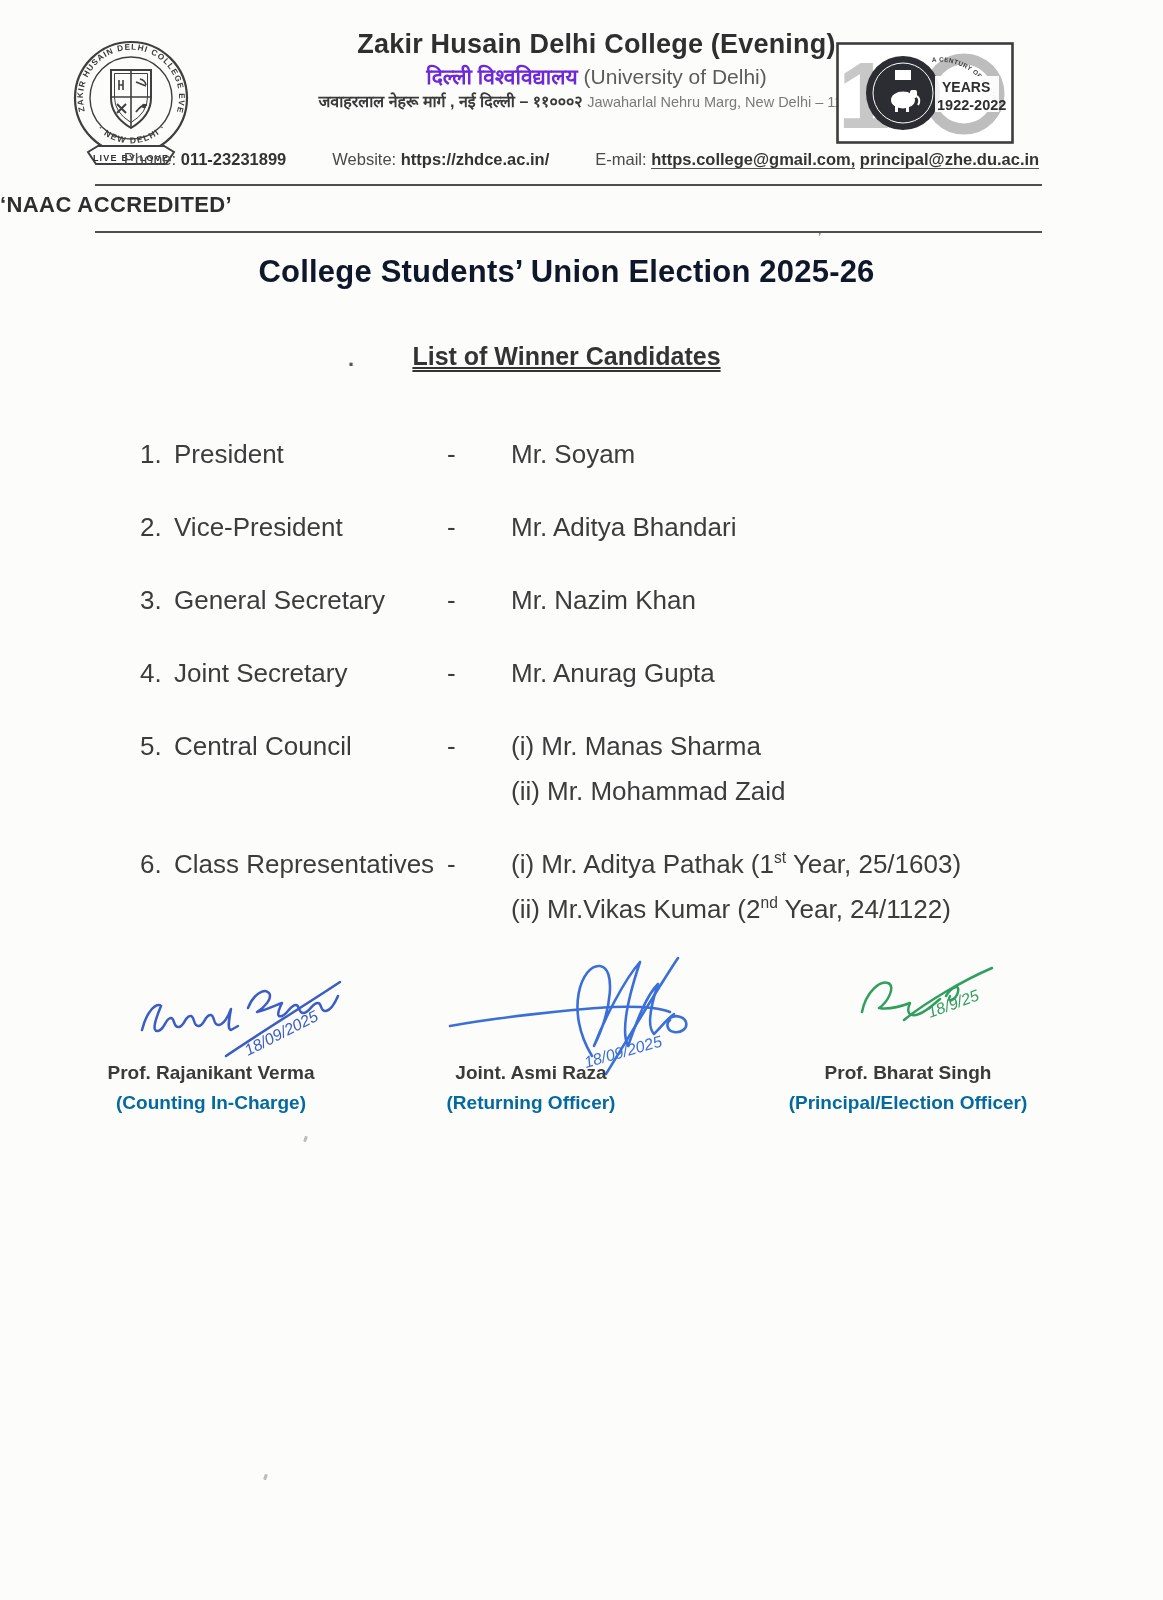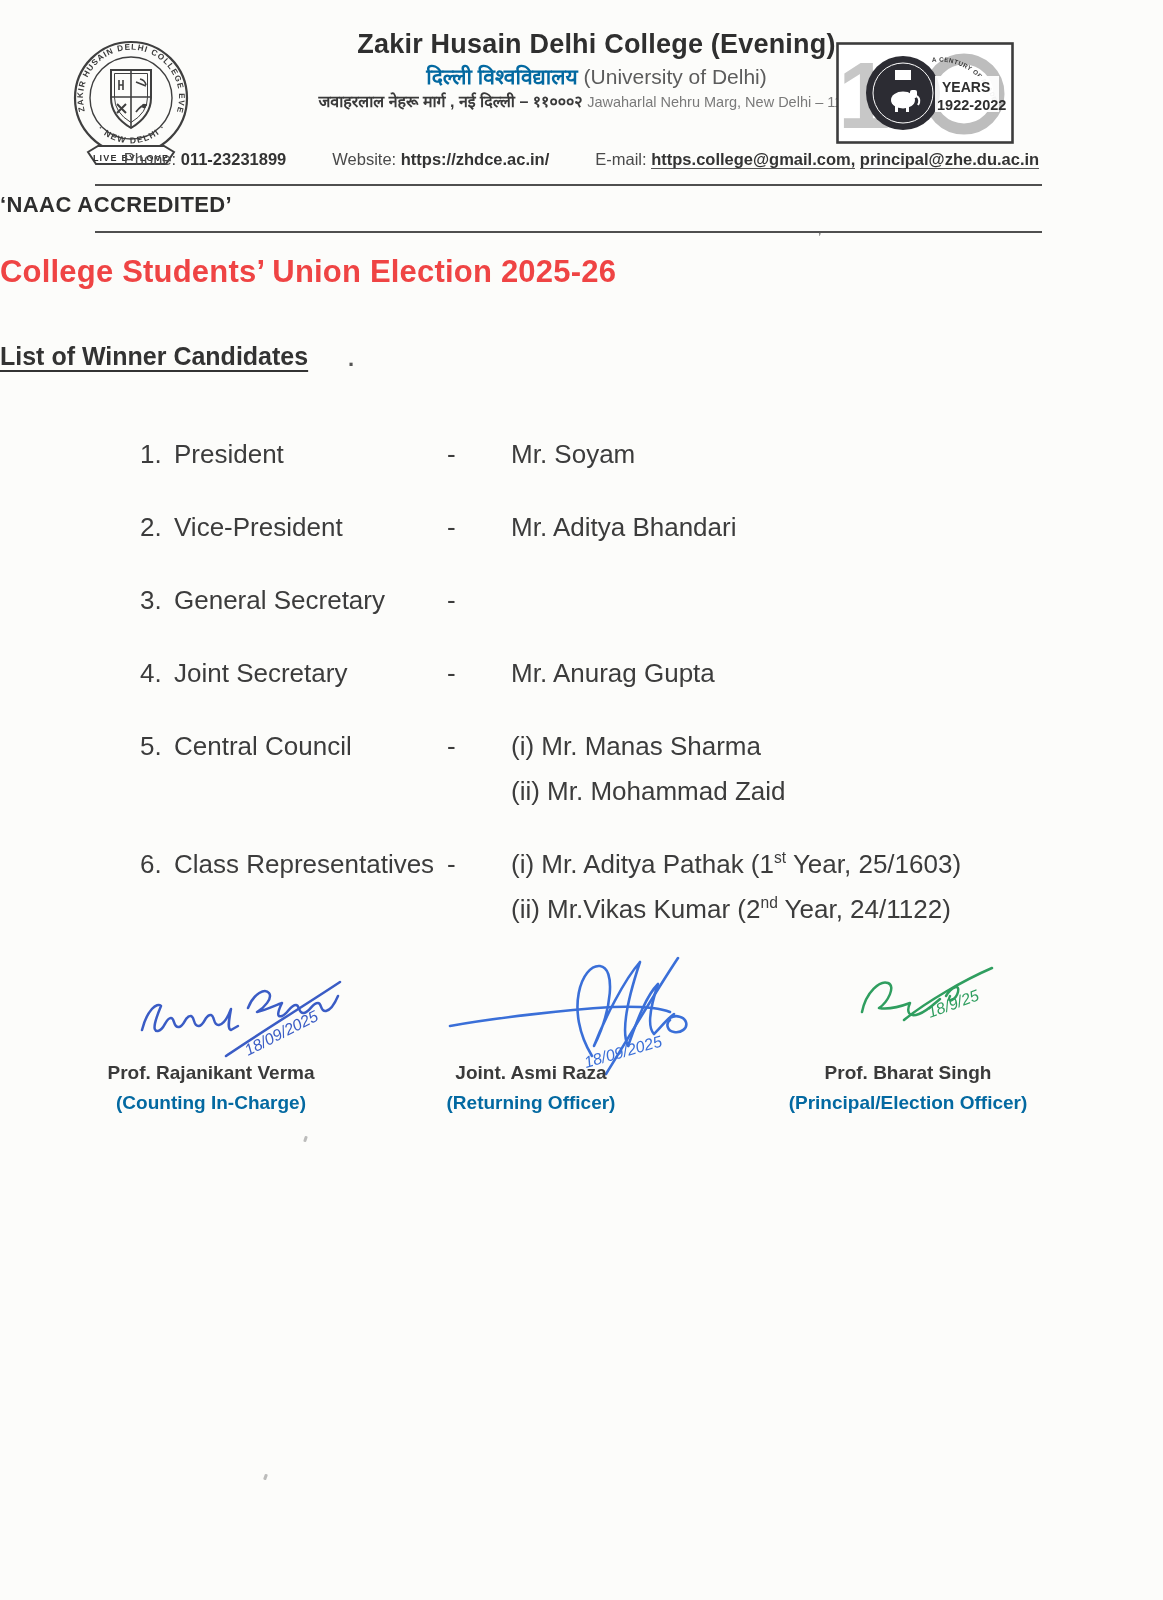--- a/index.html
+++ b/index.html
@@ -12,47 +12,47 @@
     position:relative;width:1163px;height:1600px;
     background:#fcfcfa;color:#333;overflow:hidden;
   }
   
   .seal{position:absolute;left:70px;top:34px;}
   .centenary{position:absolute;left:836px;top:42px;}
   .head-center{position:absolute;left:150px;right:120px;top:30px;text-align:center;line-height:1.1;}
   .h-hindi{font-size:30px;font-weight:bold;color:#2d2d2d;margin:0 0 6px 0;}
   .h-eng{font-size:27px;font-weight:bold;color:#2f2f2f;margin:0 0 5px 0;letter-spacing:.2px;}
   .h-univ{font-size:21px;margin:0 0 5px 0;}
-  .h-univ .dev{font-weight:bold;color:#0369a1;}
+  .h-univ .dev{font-weight:bold;color:#6d28d9;}
   .h-univ .lat{color:#5c5c5c;}
   .h-addr{font-size:16px;margin:0;}
   .h-addr .dev{font-weight:bold;color:#3a3a3a;}
   .h-addr .lat{color:#7a7a7a;font-size:14.5px;}
   .contact-line{
     position:absolute;left:0;right:0;top:150px;
     display:flex;justify-content:center;gap:46px;
     font-size:16.5px;color:#4a4a4a;
   }
   .contact-line b{color:#333;}
   .contact-line .em{border-bottom:1.5px solid #555;}
   .rule{position:absolute;left:95px;width:947px;height:2px;background:#4f4f4f;}
   .rule-1{top:184px;}
   .rule-2{top:231px;}
   .naac{
     position:absolute;left:0;right:0;top:192px;text-align:left;
     font-size:22px;font-weight:bold;color:#2e2e2e;letter-spacing:.4px;
   }
   
   .doc-title{
-    position:absolute;left:0;right:30px;top:254px;text-align:left;
-    font-size:31px;font-weight:bold;color:#ef4444;letter-spacing:.2px;
+    position:absolute;left:0;right:30px;top:254px;text-align:center;
+    font-size:31px;font-weight:bold;color:#0f172a;letter-spacing:.2px;
   }
   .doc-subtitle{
-    position:absolute;left:0;right:30px;top:342px;text-align:left;
-    font-size:25px;font-weight:bold;color:#333;
+    position:absolute;left:0;right:30px;top:342px;text-align:center;
+    font-size:25px;font-weight:bold;color:#333;text-decoration:underline;
   }
   .doc-subtitle .ul{text-decoration:underline;text-decoration-thickness:2px;text-underline-offset:5px;}
   .mark{position:absolute;color:#555;}
   .mark-tick{left:818px;top:228px;font-size:15px;}
   .mark-dot{left:348px;top:346px;font-size:22px;font-weight:bold;}
   
   .winners{position:absolute;left:140px;top:432px;width:940px;font-size:26px;color:#3c3c3c;}
   .w-row{display:grid;grid-template-columns:34px 273px 64px auto;margin-bottom:28px;}
   .w-row .cell{line-height:45px;}
   .w-names .line{line-height:45px;white-space:nowrap;}
@@ -195,20 +195,23 @@
       <span class="cell">-</span>
       <div class="w-names">
           <div class="line"><span>Mr. Aditya Bhandari</span><sup></sup><span></span></div>
         </div>
     </div>
 
     <div class="w-row">
       <span class="cell">3.</span>
       <span class="cell">General Secretary</span>
       <span class="cell">-</span>
+      <div class="w-names">
+          <div class="line"><span>Mr. Nazim Khan</span><sup></sup><span></span></div>
+        </div>
     </div>
 
     <div class="w-row">
       <span class="cell">4.</span>
       <span class="cell">Joint Secretary</span>
       <span class="cell">-</span>
       <div class="w-names">
           <div class="line"><span>Mr. Anurag Gupta</span><sup></sup><span></span></div>
         </div>
     </div>

